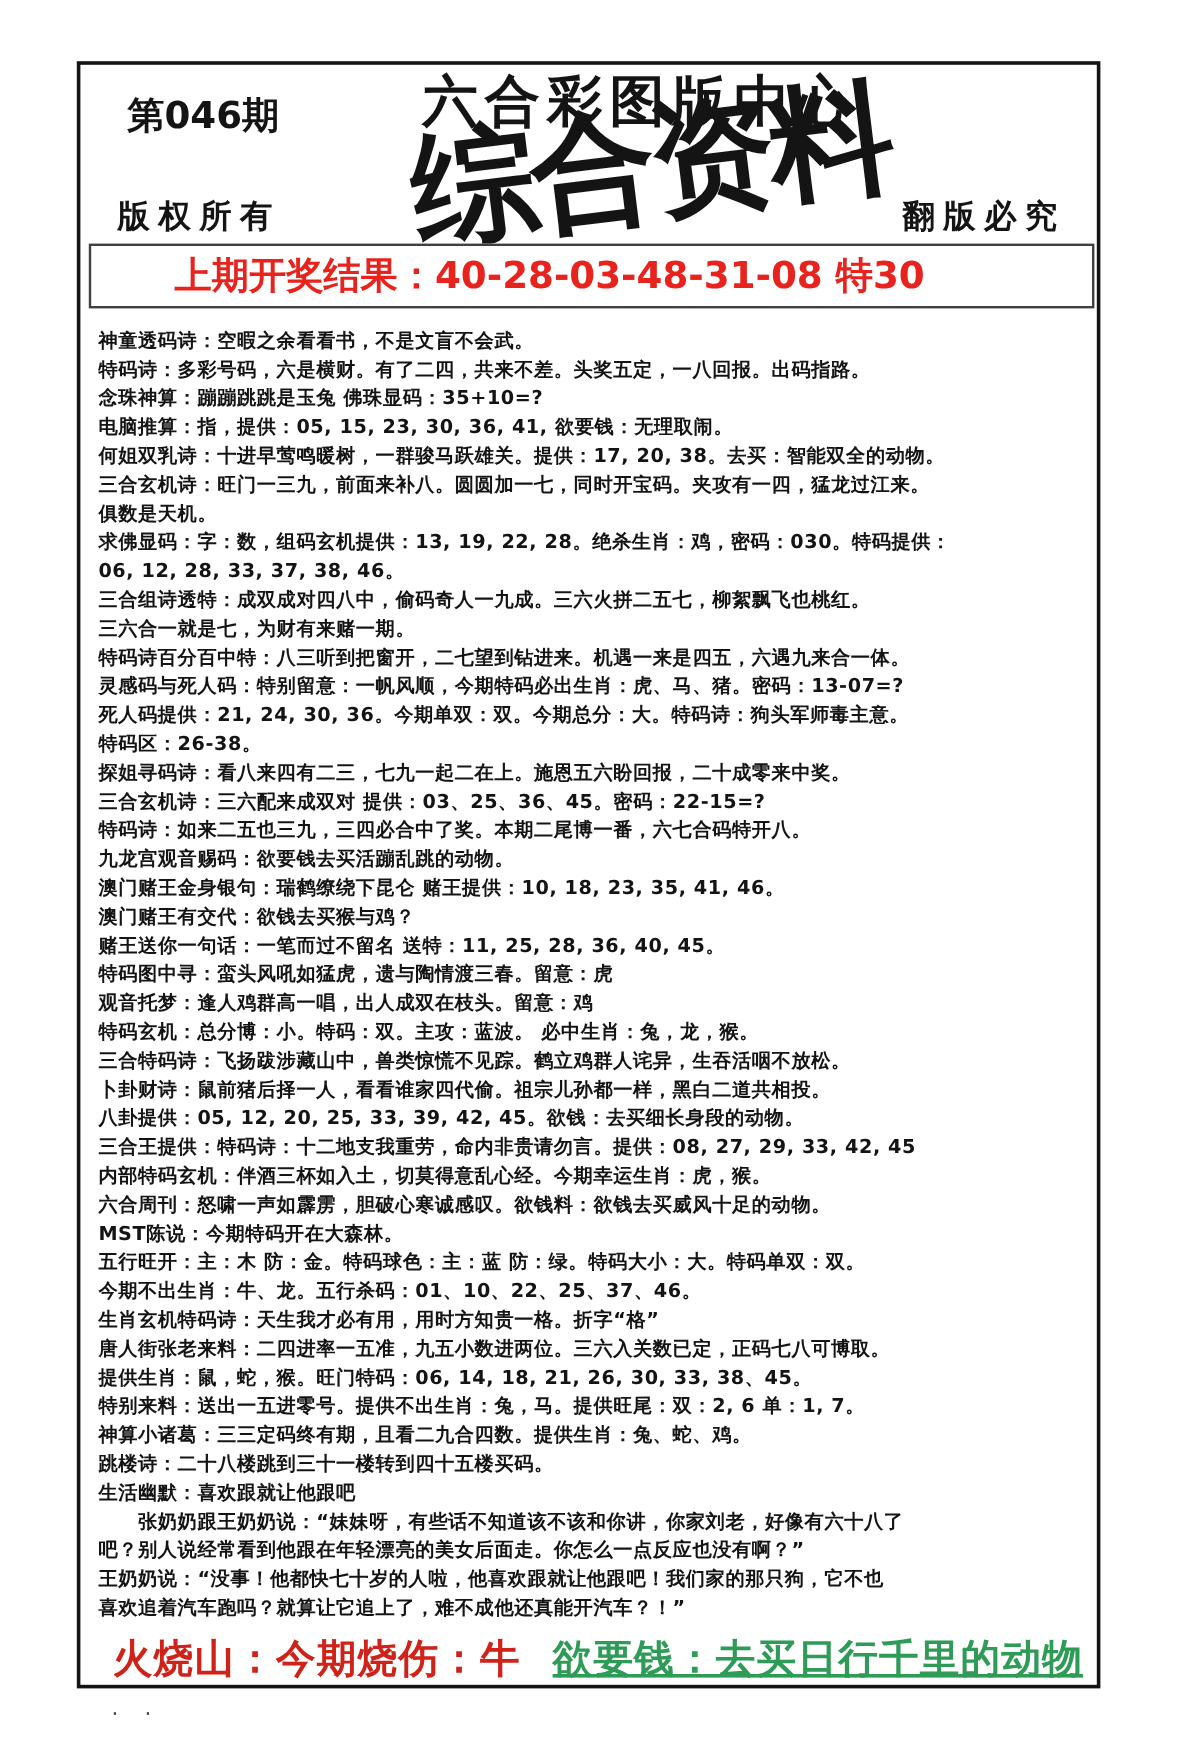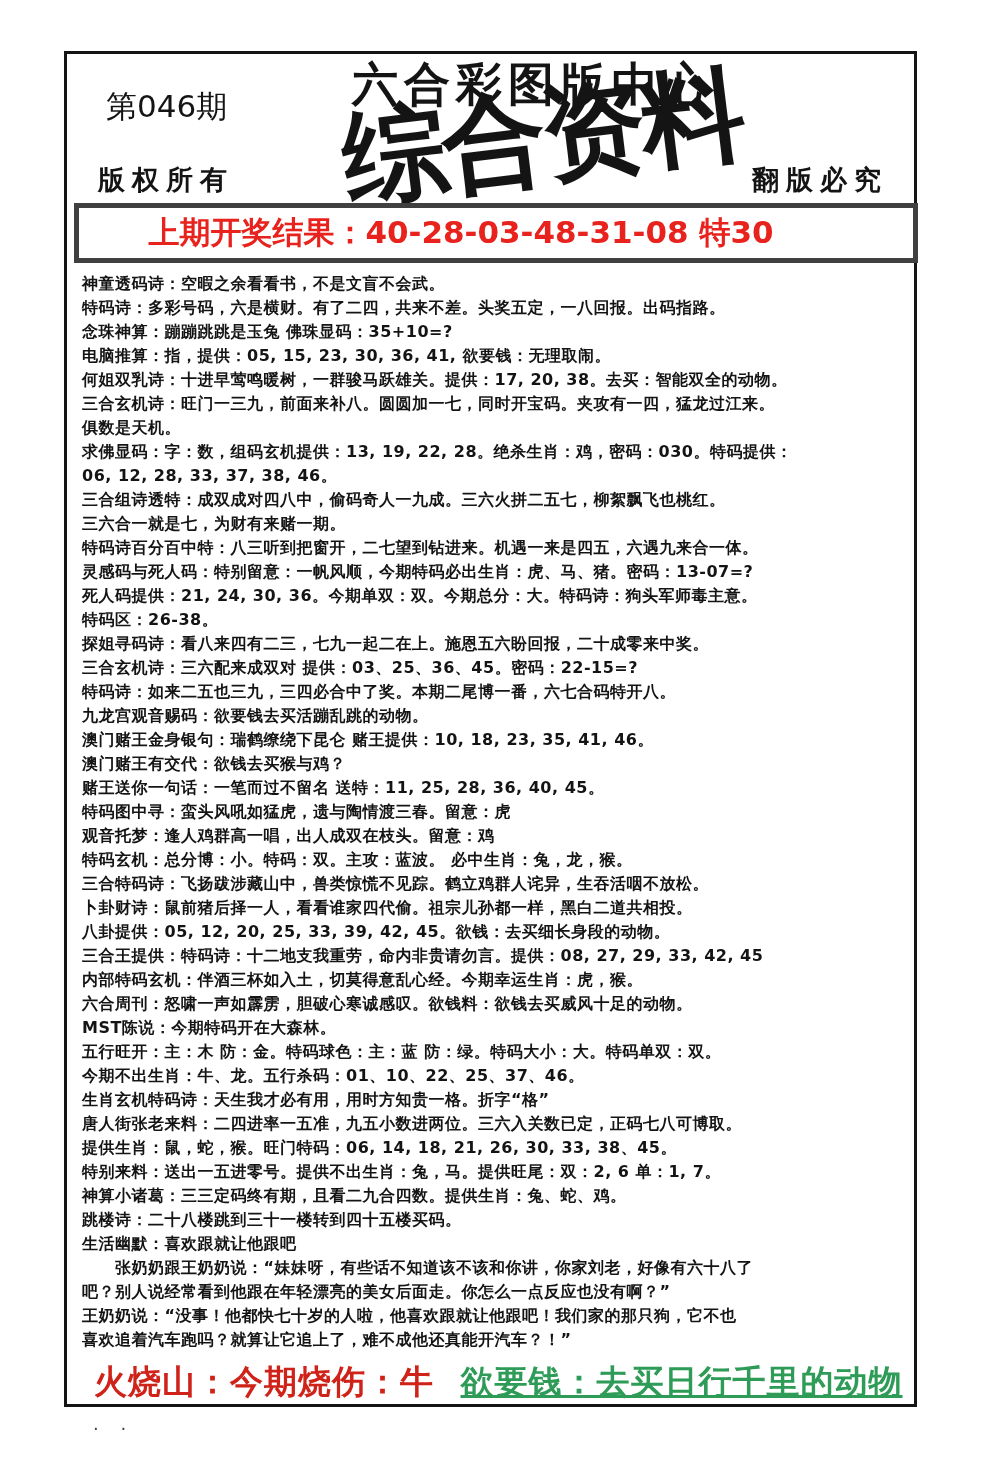--- a/index.html
+++ b/index.html
@@ -1,29 +1,29 @@
 <!DOCTYPE html>
 <html><head>
 <meta charset="utf-8">
 <style>
   html,body{margin:0;padding:0;background:#ffffff;}
   .page{position:relative;width:984px;height:1457px;background:#ffffff;overflow:hidden;
         font-family:"DejaVu Sans",sans-serif;color:#141414;}
   .outer-border{position:absolute;left:64px;top:51px;width:847px;height:1350px;
         border:3px solid #141414;}
-  .issue{position:absolute;left:106px;top:76px;font-size:31px;font-weight:400;margin-top:10px;}
+  .issue{position:absolute;left:106px;top:76px;font-size:31px;font-weight:700;}
   .site-title{position:absolute;left:352px;top:54px;font-size:46px;font-weight:900;
         letter-spacing:6px;white-space:nowrap;}
   .main-title{position:absolute;left:352px;top:92px;font-size:104px;font-weight:900;
         font-family:"DejaVu Serif",serif;letter-spacing:-4px;white-space:nowrap;
         transform:rotate(-7deg);transform-origin:left bottom;}
   .copy-left{position:absolute;left:98px;top:162px;font-size:27px;font-weight:700;letter-spacing:7px;}
   .copy-right{position:absolute;left:752px;top:162px;font-size:27px;font-weight:700;letter-spacing:7px;text-align:center;}
   .result-box{position:absolute;left:74px;top:203px;width:834px;height:50px;
-        border:5px solid #404040;background:#ffffff;display:flex;align-items:center;}
+        border:2px solid #404040;background:#ffffff;display:flex;align-items:center;}
   .result-text{width:100%;text-align:center;padding-right:70px;font-size:31px;font-weight:600;
         color:#e8231e;white-space:nowrap;}
   .body-text{position:absolute;left:82px;top:272px;width:828px;}
   .body-text .line{height:24px;line-height:24px;font-size:16px;font-weight:700;
         letter-spacing:0.5px;white-space:nowrap;}
   .banner{position:absolute;left:72px;top:1360px;width:840px;height:44px;line-height:44px;
         white-space:nowrap;padding-left:22px;font-size:33px;font-weight:900;letter-spacing:1px;}
   .banner-red{color:#cf2219;margin-right:14px;}
   .banner-green{color:#2e9b57;text-decoration:underline;}
   .artifact-dots{position:absolute;left:93px;top:1418px;font-size:18px;letter-spacing:8px;color:#444;}

